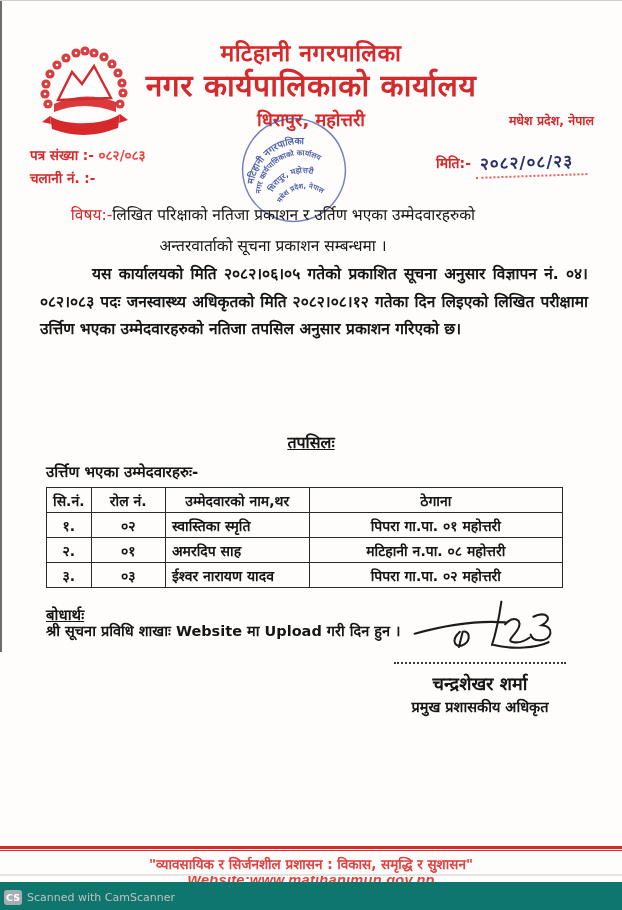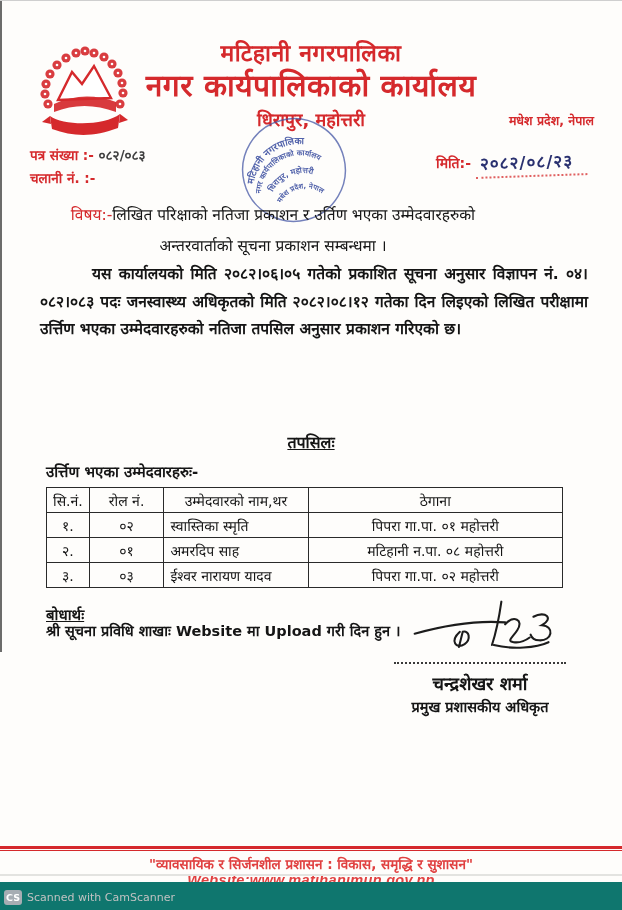--- a/index.html
+++ b/index.html
@@ -17,38 +17,38 @@
   .scan-fade{left:0;top:874px;width:100%;height:2px;background:#e3e3e0;}
   
   .title1{left:0;top:36px;width:622px;font-size:23px;font-weight:bold;letter-spacing:.5px;}
   .title2{left:0;top:64px;width:622px;font-size:30px;font-weight:bold;letter-spacing:.5px;}
   .location{left:0;top:107px;width:622px;font-size:18px;font-weight:bold;}
   .province{right:28px;top:112px;font-size:12.5px;font-weight:bold;}
   .logo{left:34px;top:42px;width:100px;height:100px;}
   .stamp{left:238px;top:114px;width:112px;height:112px;transform:rotate(-14deg);opacity:.88;}
   
   .letterno{left:30px;top:146px;font-size:13.5px;font-weight:bold;}
-  .letterno .val{color:#404040;}
+  .letterno .val{color:#ef4444;}
   .chalani{left:30px;top:169px;font-size:13.5px;font-weight:bold;}
   .daterow{left:436px;top:150px;font-size:14px;font-weight:bold;white-space:nowrap;}
   .date-val{display:inline-block;color:#2a3170;font-size:17px;letter-spacing:1px;
     transform:rotate(-2deg);border-bottom:2px dotted #e06060;padding:0 14px 2px 4px;font-weight:bold;}
   
   .subject{left:0;top:200px;width:546px;font-size:15.5px;font-weight:normal;line-height:31px;color:#161616;}
   
   .para{left:40px;width:548px;font-size:15.5px;font-weight:bold;line-height:27.5px;
     color:#151515;text-align:justify;text-indent:52px;}
   .para1{top:261px;}
   .para2{top:357px;}
   .tapasil{left:0;top:431px;width:622px;font-size:16px;font-weight:bold;color:#151515;}
   .tapasil span{text-decoration:underline;}
   .list-title{left:46px;top:461px;font-size:15px;font-weight:bold;color:#151515;}
   
   .tbl{left:46px;top:487px;width:517px;border-collapse:collapse;}
-  .tbl td,.tbl th{border:1.5px solid #2a2a2a;font-size:14px;font-weight:normal;color:#151515;
+  .tbl td,.tbl th{border:1.5px solid #2a2a2a;font-size:14px;font-weight:bold;color:#151515;
     padding:2px 6px;height:20px;text-align:center;}
   .tbl td.name{text-align:left;}
   
   .bodhartha{left:46px;top:604px;font-size:15px;font-weight:bold;color:#151515;text-decoration:underline;}
   .note-line{left:46px;top:620px;font-size:14.5px;font-weight:bold;color:#151515;}
   
   .sig-svg{left:406px;top:596px;width:170px;height:66px;}
   .sig-dots{left:394px;top:662px;width:172px;border-bottom:2.5px dotted #3a3a3a;height:0;}
   .sig-name{left:370px;top:671px;width:220px;font-size:18px;font-weight:bold;color:#151515;}
   .sig-title{left:360px;top:696px;width:240px;font-size:14.5px;font-weight:bold;color:#151515;}

